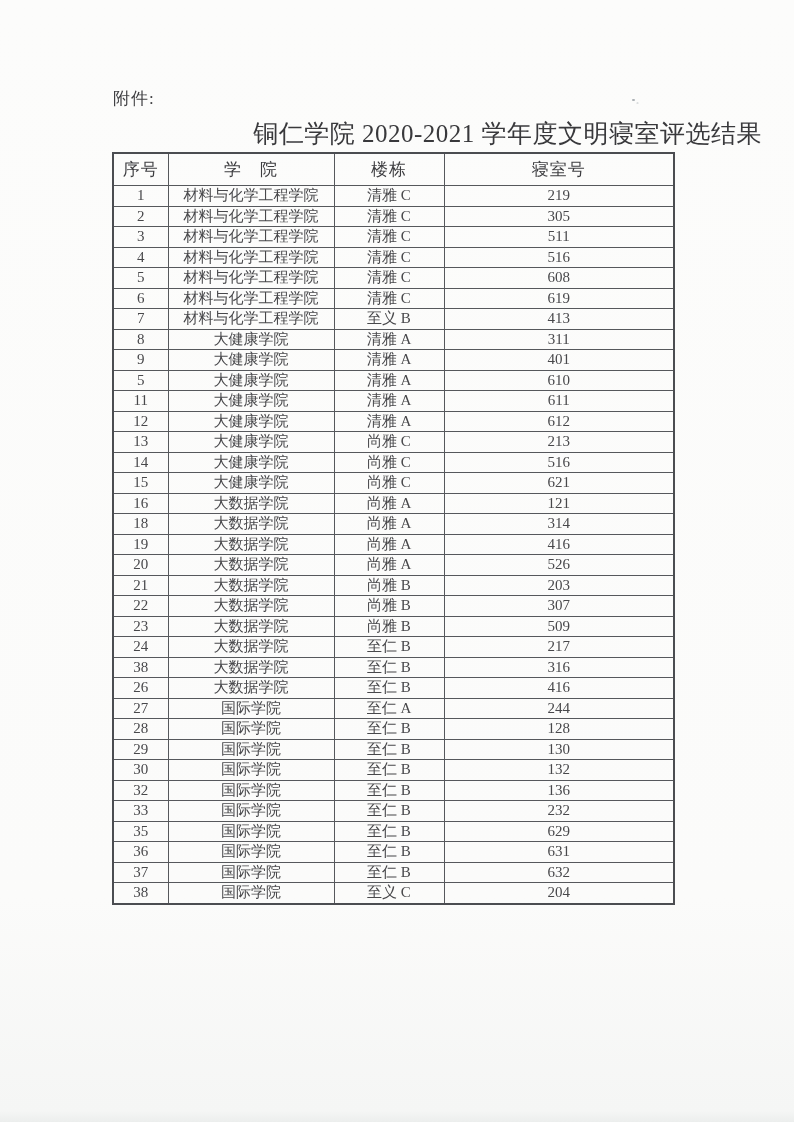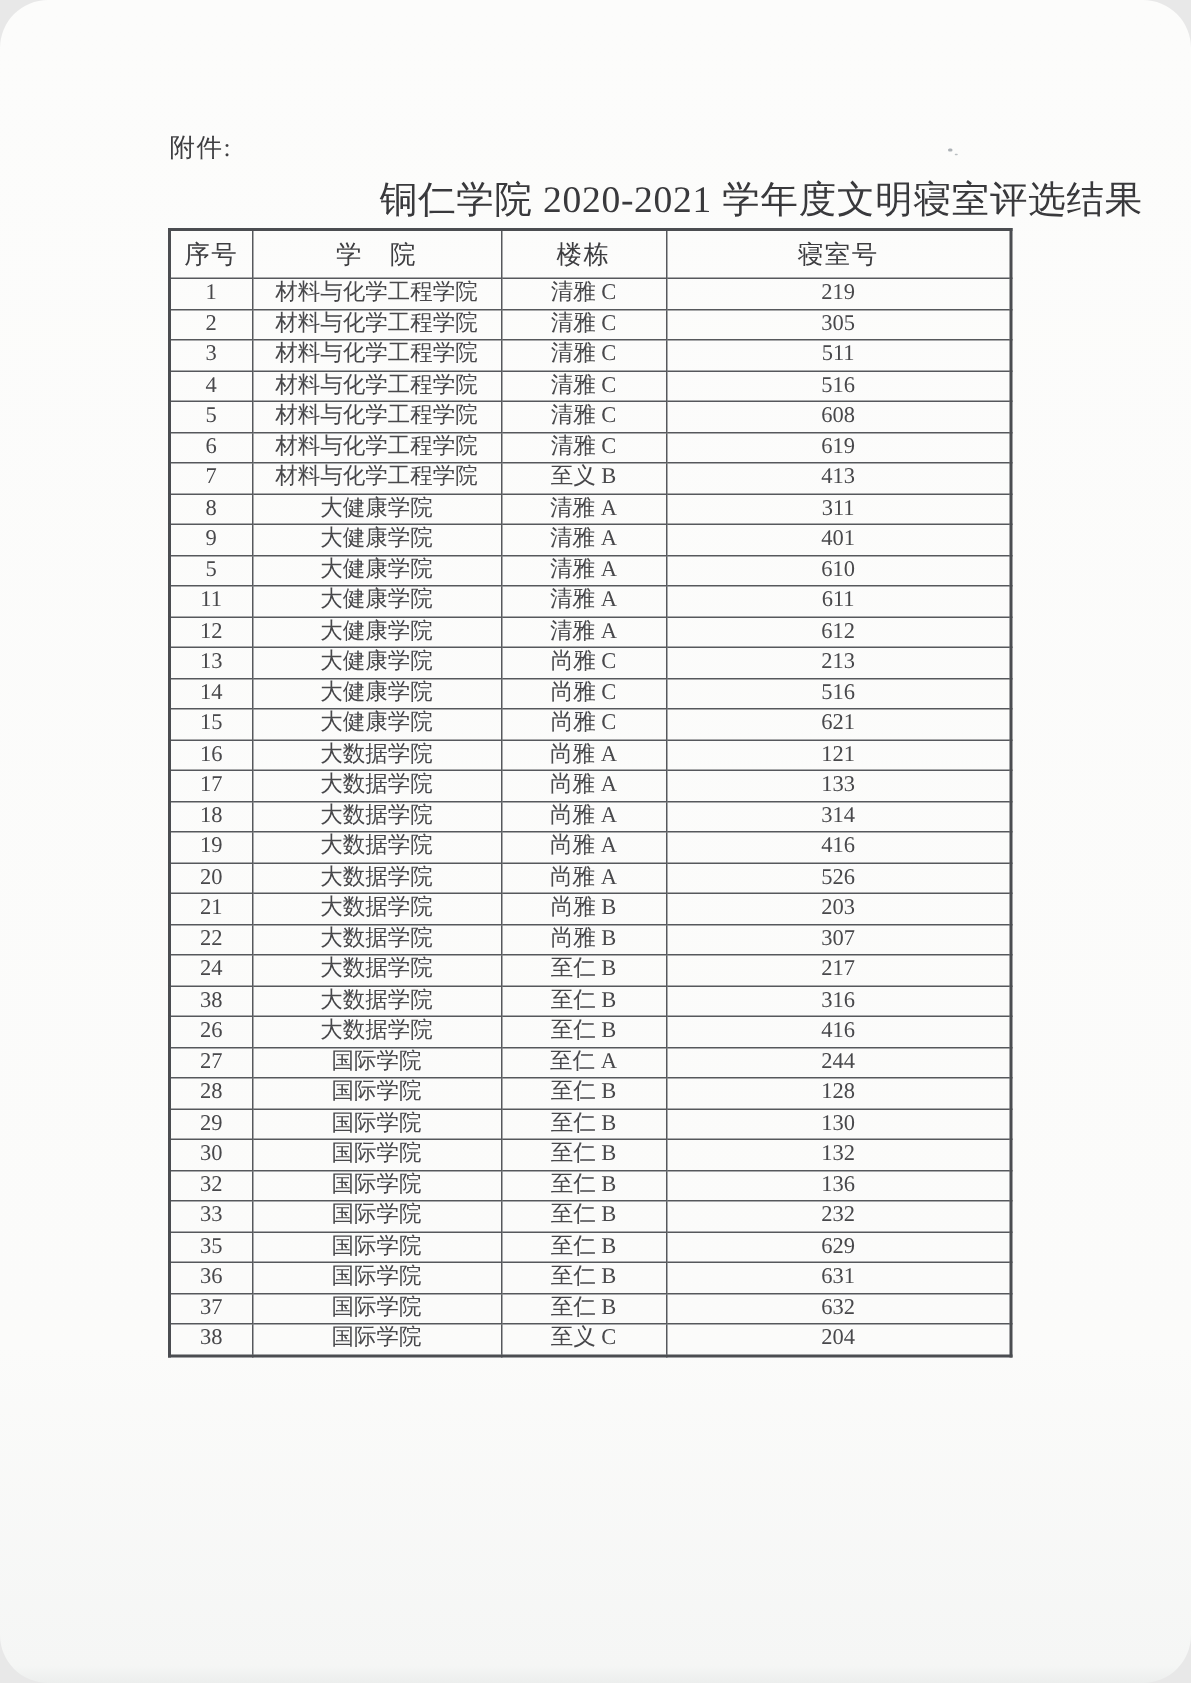--- a/index.html
+++ b/index.html
@@ -9,21 +9,20 @@
   }
   .page {
     position: relative;
     width: 794px;
     height: 1122px;
     margin: 0 auto;
     background: linear-gradient(180deg, #fcfcfb 0%, #fbfbfa 80%, #f5f6f5 99%, #eceeed 100%);
     overflow: hidden;
     font-family: "Liberation Serif", "DejaVu Serif", serif;
     color: #454548;
-    border-radius: 32px;
   }
   .attachment-label {
     position: absolute;
     left: 113px;
     top: 88px;
     font-size: 17px;
     line-height: 22px;
     color: #3f3f42;
     letter-spacing: 1px;
   }
@@ -207,26 +206,20 @@
           <td>尚雅 C</td>
           <td>621</td>
         </tr>
         <tr>
           <td>16</td>
           <td>大数据学院</td>
           <td>尚雅 A</td>
           <td>121</td>
         </tr>
         <tr>
-          <td>17</td>
-          <td>大数据学院</td>
-          <td>尚雅 A</td>
-          <td>133</td>
-        </tr>
-        <tr>
           <td>18</td>
           <td>大数据学院</td>
           <td>尚雅 A</td>
           <td>314</td>
         </tr>
         <tr>
           <td>19</td>
           <td>大数据学院</td>
           <td>尚雅 A</td>
           <td>416</td>
@@ -243,20 +236,26 @@
           <td>尚雅 B</td>
           <td>203</td>
         </tr>
         <tr>
           <td>22</td>
           <td>大数据学院</td>
           <td>尚雅 B</td>
           <td>307</td>
         </tr>
         <tr>
+          <td>23</td>
+          <td>大数据学院</td>
+          <td>尚雅 B</td>
+          <td>509</td>
+        </tr>
+        <tr>
           <td>24</td>
           <td>大数据学院</td>
           <td>至仁 B</td>
           <td>217</td>
         </tr>
         <tr>
           <td>38</td>
           <td>大数据学院</td>
           <td>至仁 B</td>
           <td>316</td>

